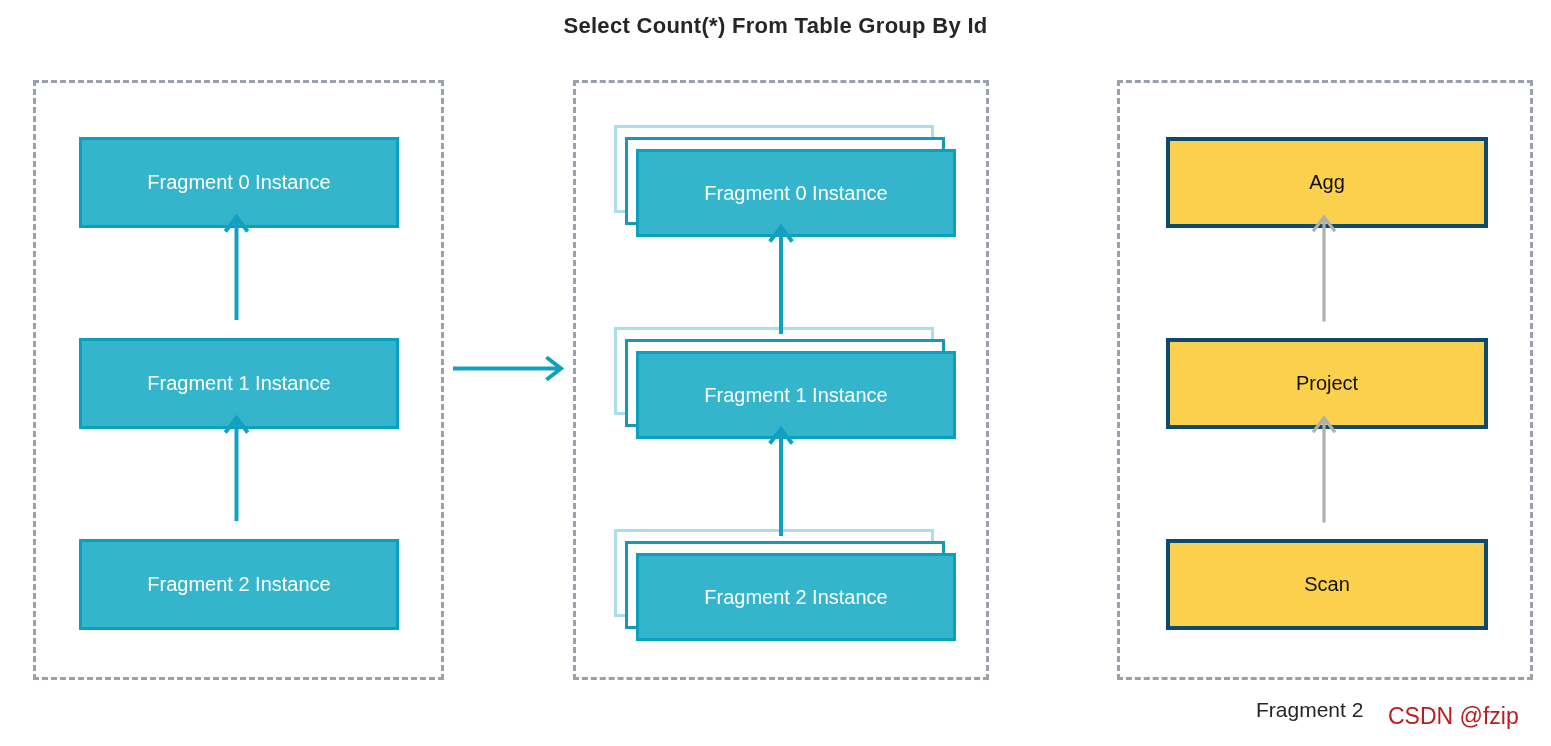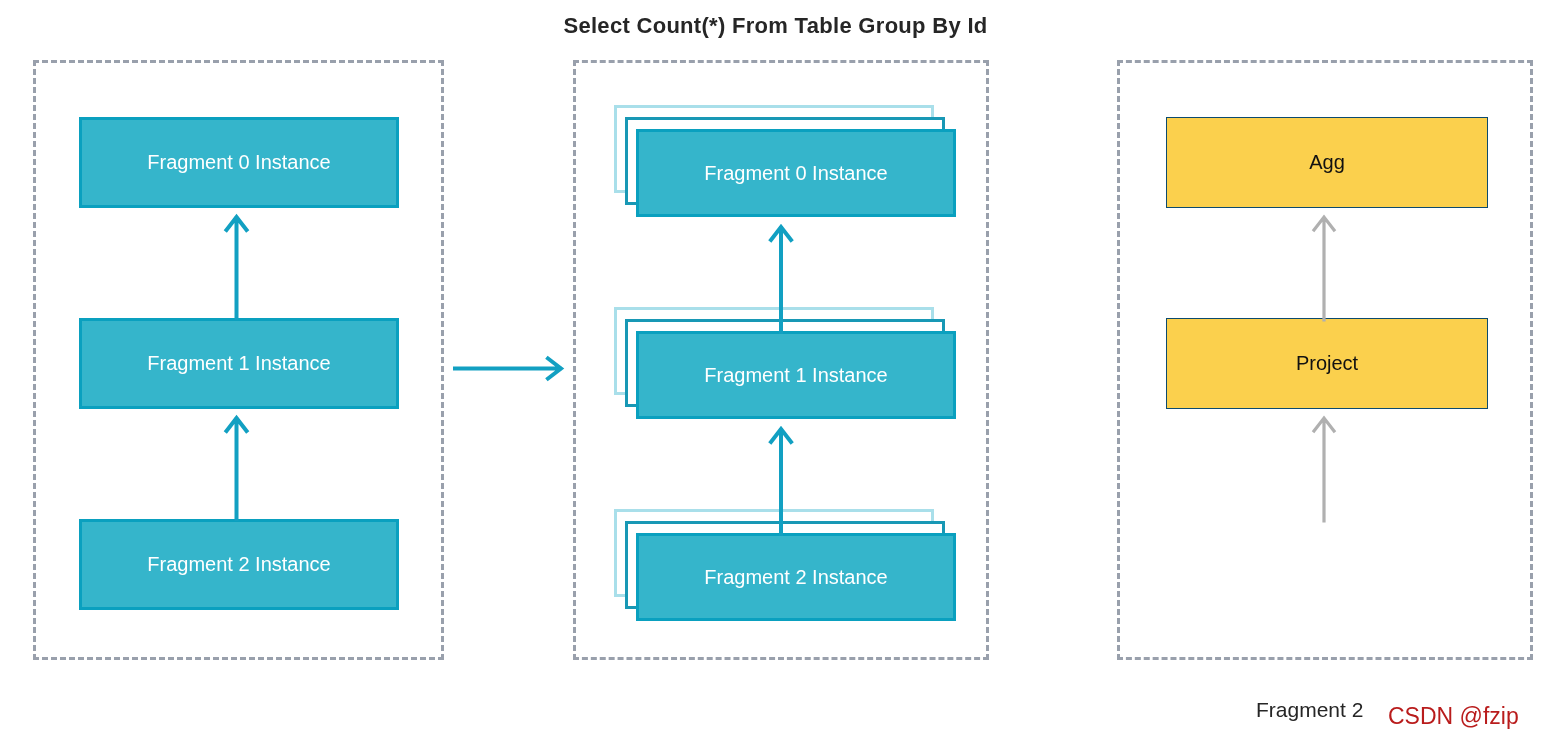--- a/index.html
+++ b/index.html
@@ -18,21 +18,21 @@
     left: 0;
     width: 100%;
     text-align: center;
     font-size: 22px;
     font-weight: 700;
     letter-spacing: 0.3px;
     color: #262626;
   }
   .panel {
     position: absolute;
-    top: 60px;
+    top: 80px;
     height: 600px;
     border: 3px dashed #99A0AC;
     box-sizing: border-box;
     background: transparent;
   }
   .panel-left   { left: 33px;   width: 411px; }
   .panel-middle { left: 573px;  width: 416px; }
   .panel-right  { left: 1117px; width: 416px; }
 
   .node {
@@ -48,21 +48,21 @@
     width: 320px;
     height: 91px;
     background: #35B5CB;
     border: 3px solid #0AA0BF;
     color: #ffffff;
   }
   .yellow-node {
     width: 322px;
     height: 91px;
     background: #FBD04D;
-    border: 1px solid #0c4a6e;
+    border: 4px solid #0c4a6e;
     color: #111111;
   }
   .panel-left .teal-node { left: 43px; }
   .pos-row-0 { top: 54px; }
   .pos-row-1 { top: 255px; }
   .pos-row-2 { top: 456px; }
 
   .stack {
     position: absolute;
     left: 38px;
@@ -159,20 +159,23 @@
     </div>
   </div>
 
   <div class="panel panel-right">
     <div class="node yellow-node pos-row-0">
       <span>Agg</span>
     </div>
     <div class="node yellow-node pos-row-1">
       <span>Project</span>
     </div>
+    <div class="node yellow-node pos-row-2">
+      <span>Scan</span>
+    </div>
   </div>
 
   <svg class="arrow-overlay" width="1551" height="746" viewBox="0 0 1551 746" xmlns="http://www.w3.org/2000/svg">
 
     <g stroke="#12A0C2" stroke-width="4" fill="none" stroke-linecap="square">
       <path d="M236.5 318 L236.5 218 M226.5 230 L236.5 217 L246.5 230"></path>
       <path d="M236.5 519 L236.5 419 M226.5 431 L236.5 418 L246.5 431"></path>
 
       <path d="M781 332 L781 228 M771 240 L781 227 L791 240"></path>
       <path d="M781 534 L781 430 M771 442 L781 429 L791 442"></path>

